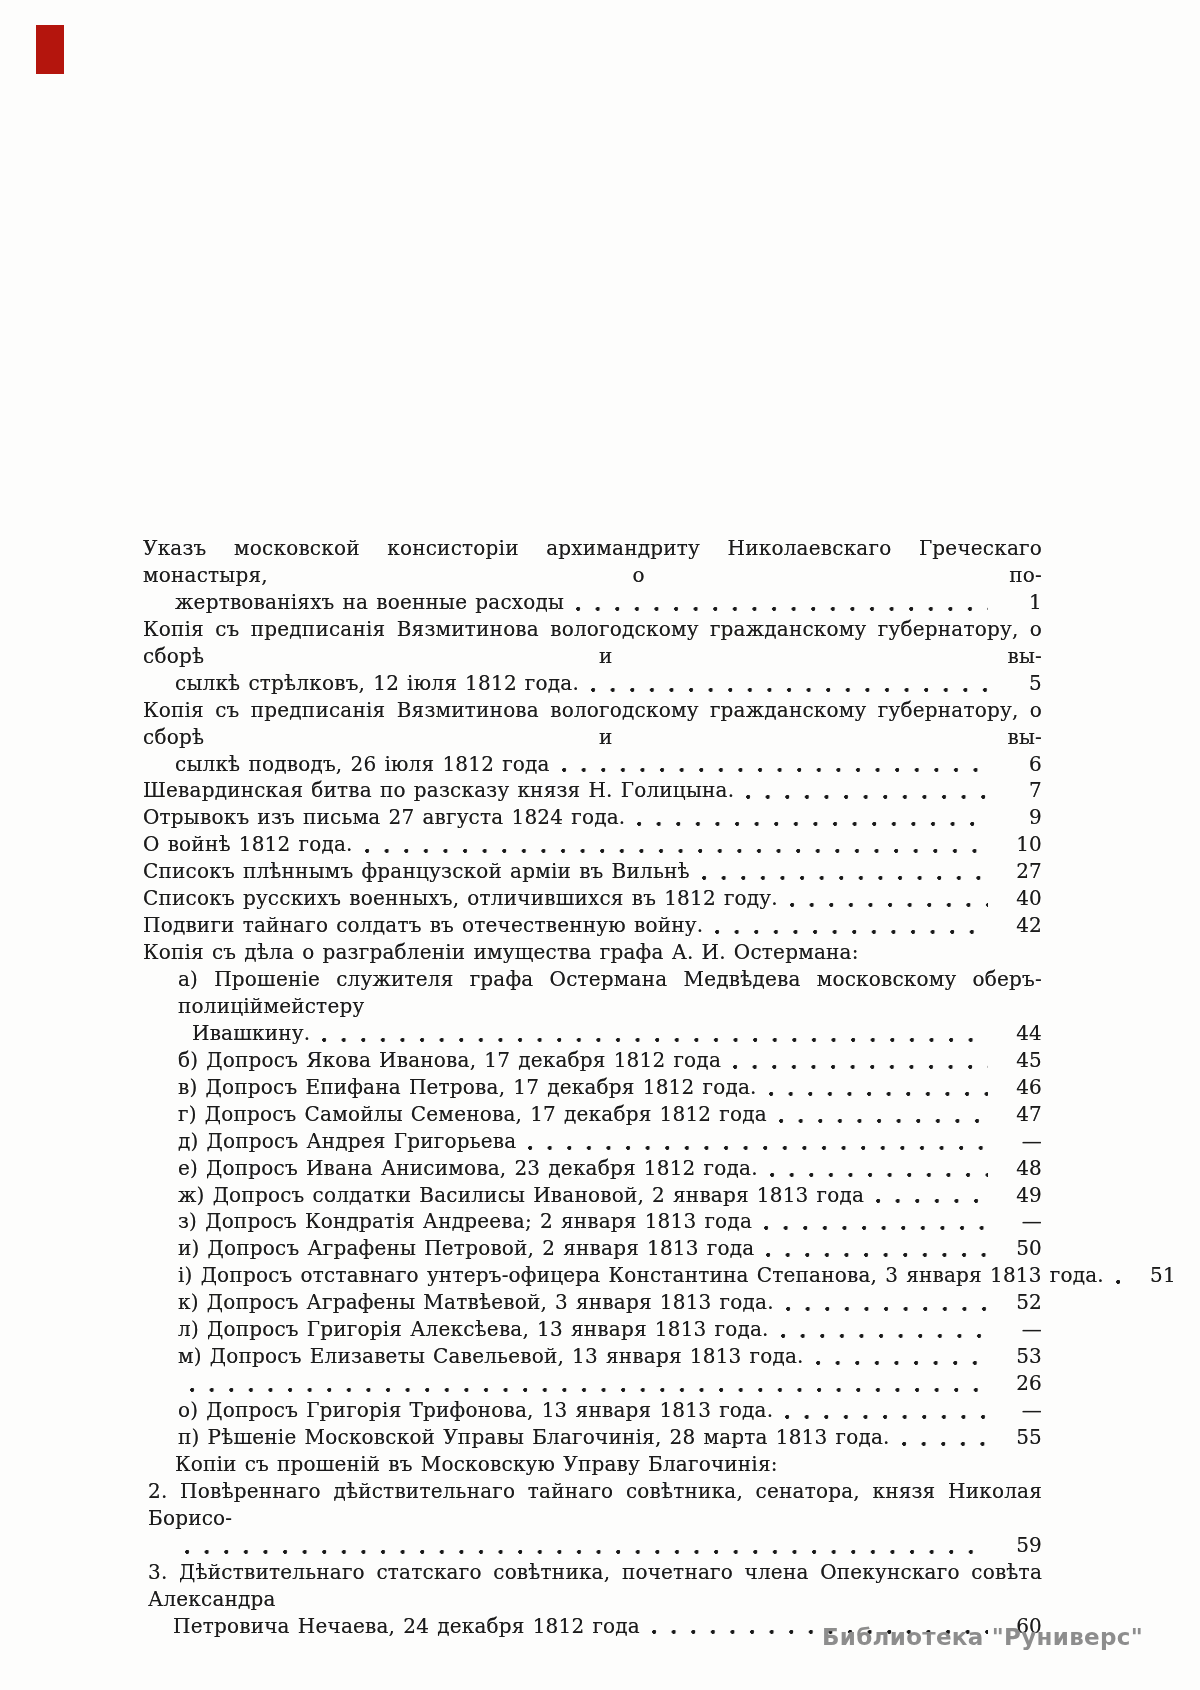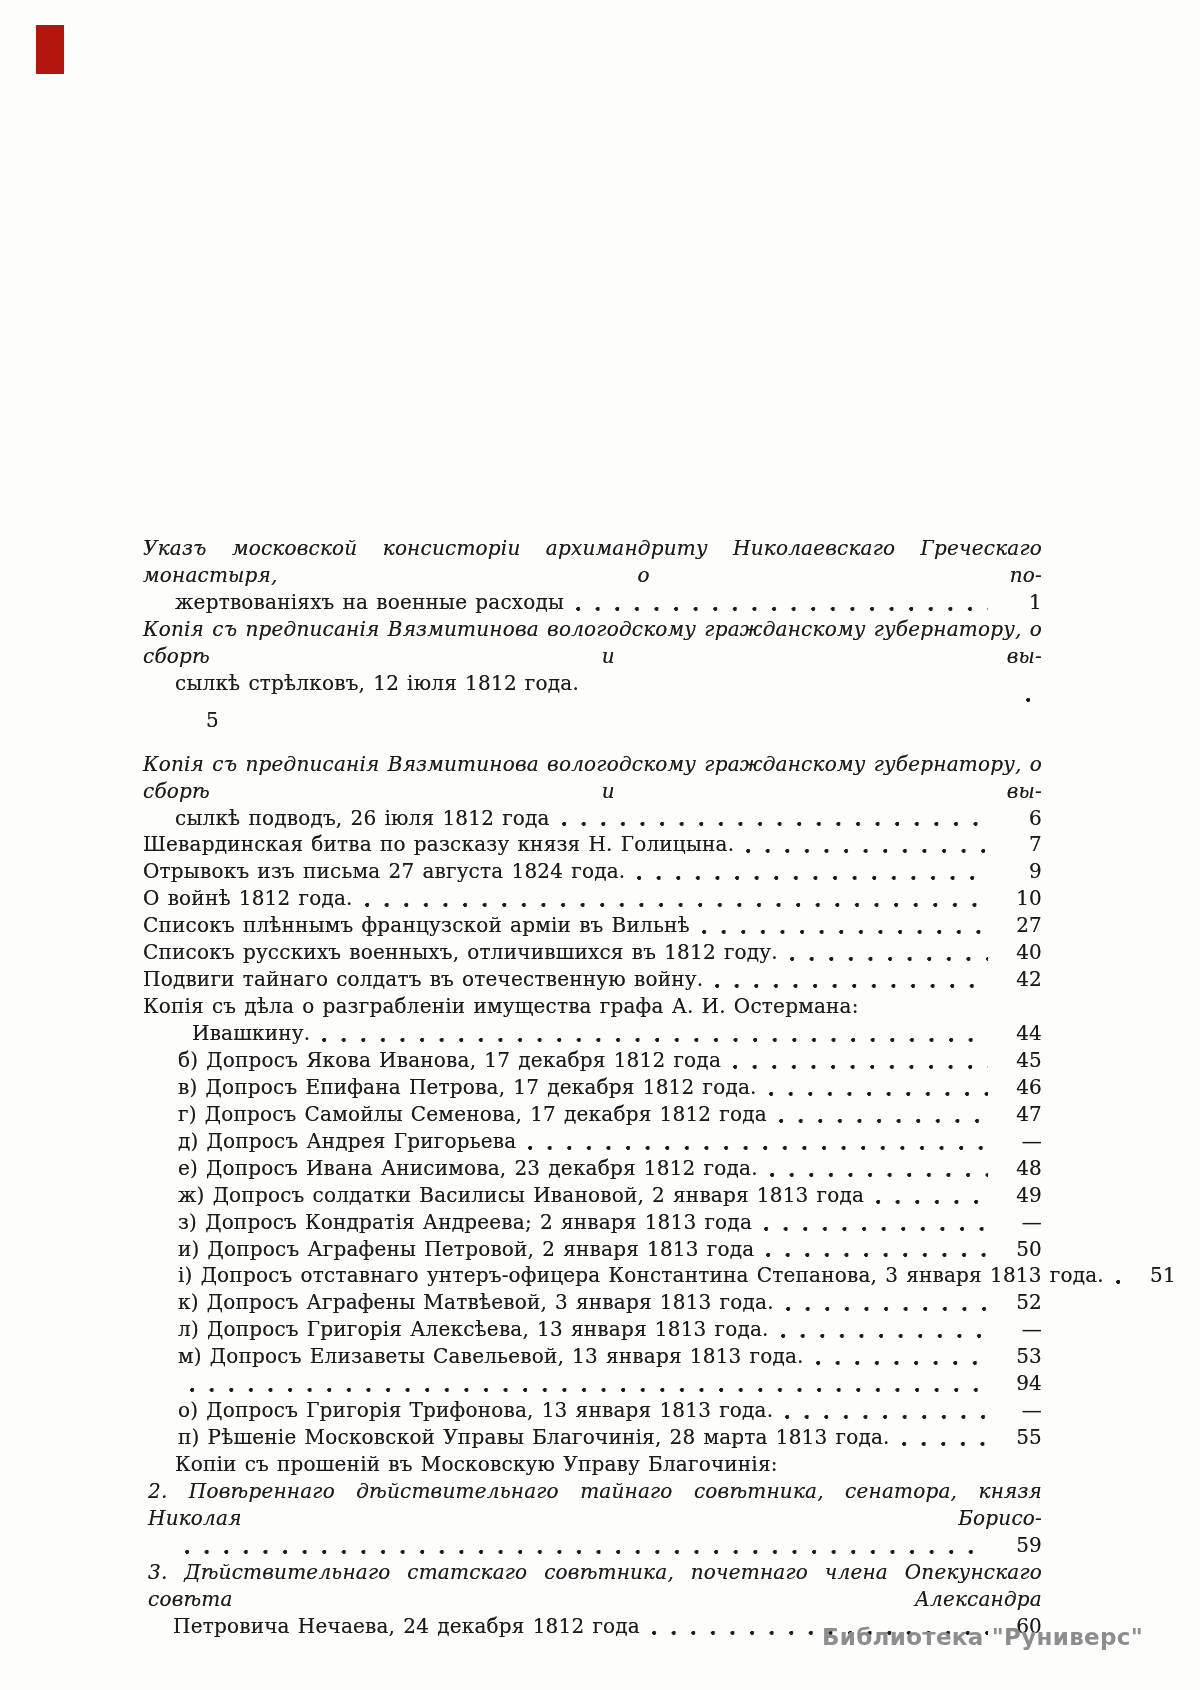--- a/index.html
+++ b/index.html
@@ -17,21 +17,21 @@
     width:28px;height:49px;
     background:#b4150d;
   }
   .toc{
     position:absolute;left:143px;top:535px;width:899px;
     font-size:20px;line-height:26.93px;
     letter-spacing:0.2px;word-spacing:1.5px;
     text-shadow:0 0 0.5px rgba(0,0,0,0.55);
   }
   .row{display:flex;align-items:baseline;}
-  .row.stretch{display:block;text-align:justify;text-align-last:justify;font-style:italic;}
+  .row.stretch{display:block;text-align:justify;text-align-last:justify;}
   .txt{white-space:nowrap;}
   .row.stretch .txt{white-space:normal;display:inline;}
   .leader{
     flex:1 1 auto;min-width:6px;height:6px;
     align-self:flex-end;margin:0 10px 4px 12px;
     background-image:radial-gradient(circle at 2.2px 2.9px, #191919 1.75px, rgba(0,0,0,0) 2.3px);
     background-size:19.6px 6px;background-repeat:repeat-x;
   }
   .leader.gap{background:none;}
   .pg{flex:0 0 44px;width:44px;text-align:right;white-space:nowrap;}
@@ -48,21 +48,21 @@
 <div class="page">
   <div class="red-mark" style="background: rgb(180, 21, 13);"></div>
   <div class="toc">
       <div class="row stretch" style="padding-left: 0px;"><span class="txt">Указъ московской консисторіи архимандриту Николаевскаго Греческаго монастыря, о по-</span></div>
       <div class="row" style="padding-left: 32px;">
         <span class="txt">жертвованіяхъ на военные расходы</span>
         <span class="leader"></span>
         <span class="pg">1</span>
       </div>
       <div class="row stretch" style="padding-left: 0px;"><span class="txt">Копія съ предписанія Вязмитинова вологодскому гражданскому губернатору, о сборѣ и вы-</span></div>
-      <div class="row" style="padding-left: 32px; flex-direction: column;">
+      <div class="row" style="padding-left: 32px;">
         <span class="txt">сылкѣ стрѣлковъ, 12 іюля 1812 года.</span>
         <span class="leader"></span>
         <span class="pg">5</span>
       </div>
       <div class="row stretch" style="padding-left: 0px;"><span class="txt">Копія съ предписанія Вязмитинова вологодскому гражданскому губернатору, о сборѣ и вы-</span></div>
       <div class="row" style="padding-left: 32px;">
         <span class="txt">сылкѣ подводъ, 26 іюля 1812 года</span>
         <span class="leader"></span>
         <span class="pg">6</span>
       </div>
@@ -92,20 +92,21 @@
         <span class="pg">40</span>
       </div>
       <div class="row" style="padding-left: 0px;">
         <span class="txt">Подвиги тайнаго солдатъ въ отечественную войну.</span>
         <span class="leader"></span>
         <span class="pg">42</span>
       </div>
       <div class="row" style="padding-left: 0px;">
         <span class="txt">Копія съ дѣла о разграбленіи имущества графа А. И. Остермана:</span>
       </div>
+      <div class="row stretch" style="padding-left: 35px;"><span class="txt">а) Прошеніе служителя графа Остермана Медвѣдева московскому оберъ-полиціймейстеру</span></div>
       <div class="row" style="padding-left: 49px;">
         <span class="txt">Ивашкину.</span>
         <span class="leader"></span>
         <span class="pg">44</span>
       </div>
       <div class="row" style="padding-left: 35px;">
         <span class="txt">б) Допросъ Якова Иванова, 17 декабря 1812 года</span>
         <span class="leader"></span>
         <span class="pg">45</span>
       </div>
@@ -159,21 +160,21 @@
         <span class="leader"></span>
         <span class="pg">—</span>
       </div>
       <div class="row" style="padding-left: 35px;">
         <span class="txt">м) Допросъ Елизаветы Савельевой, 13 января 1813 года.</span>
         <span class="leader"></span>
         <span class="pg">53</span>
       </div>
       <div class="row" style="padding-left: 35px;">
         <span class="leader"></span>
-        <span class="pg">94</span>
+        <span class="pg">26</span>
       </div>
       <div class="row" style="padding-left: 35px;">
         <span class="txt">о) Допросъ Григорія Трифонова, 13 января 1813 года.</span>
         <span class="leader"></span>
         <span class="pg">—</span>
       </div>
       <div class="row" style="padding-left: 35px;">
         <span class="txt">п) Рѣшеніе Московской Управы Благочинія, 28 марта 1813 года.</span>
         <span class="leader"></span>
         <span class="pg">55</span>

